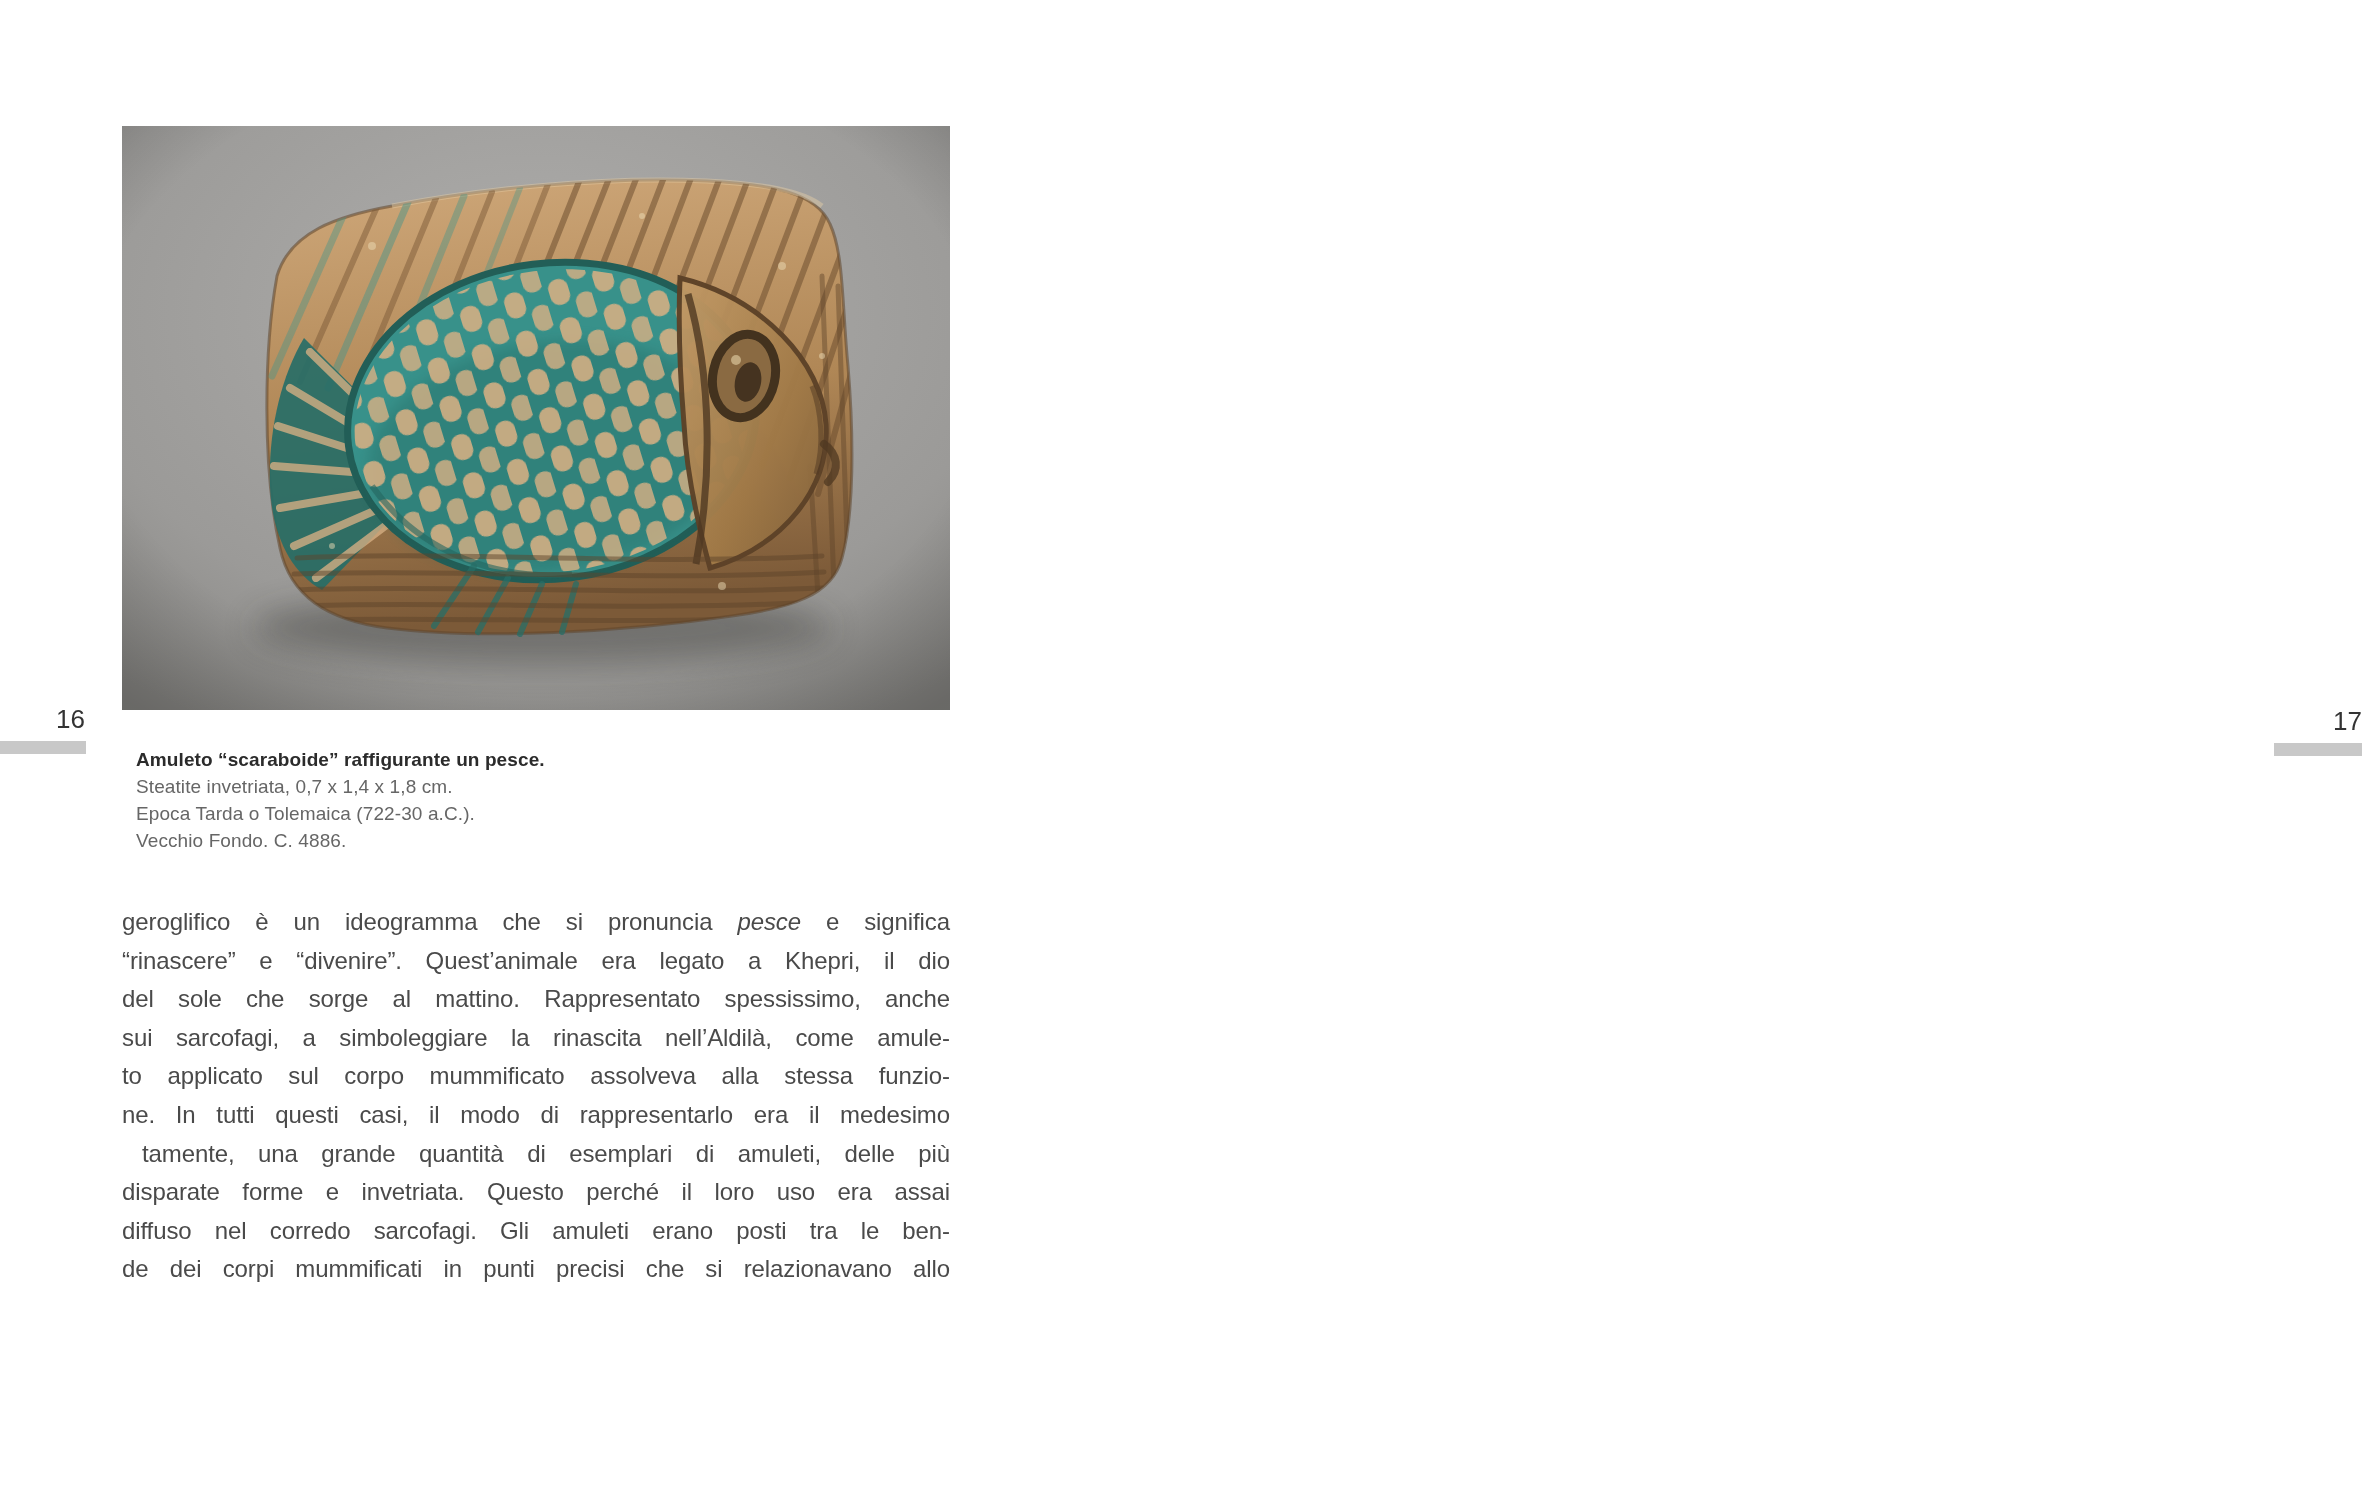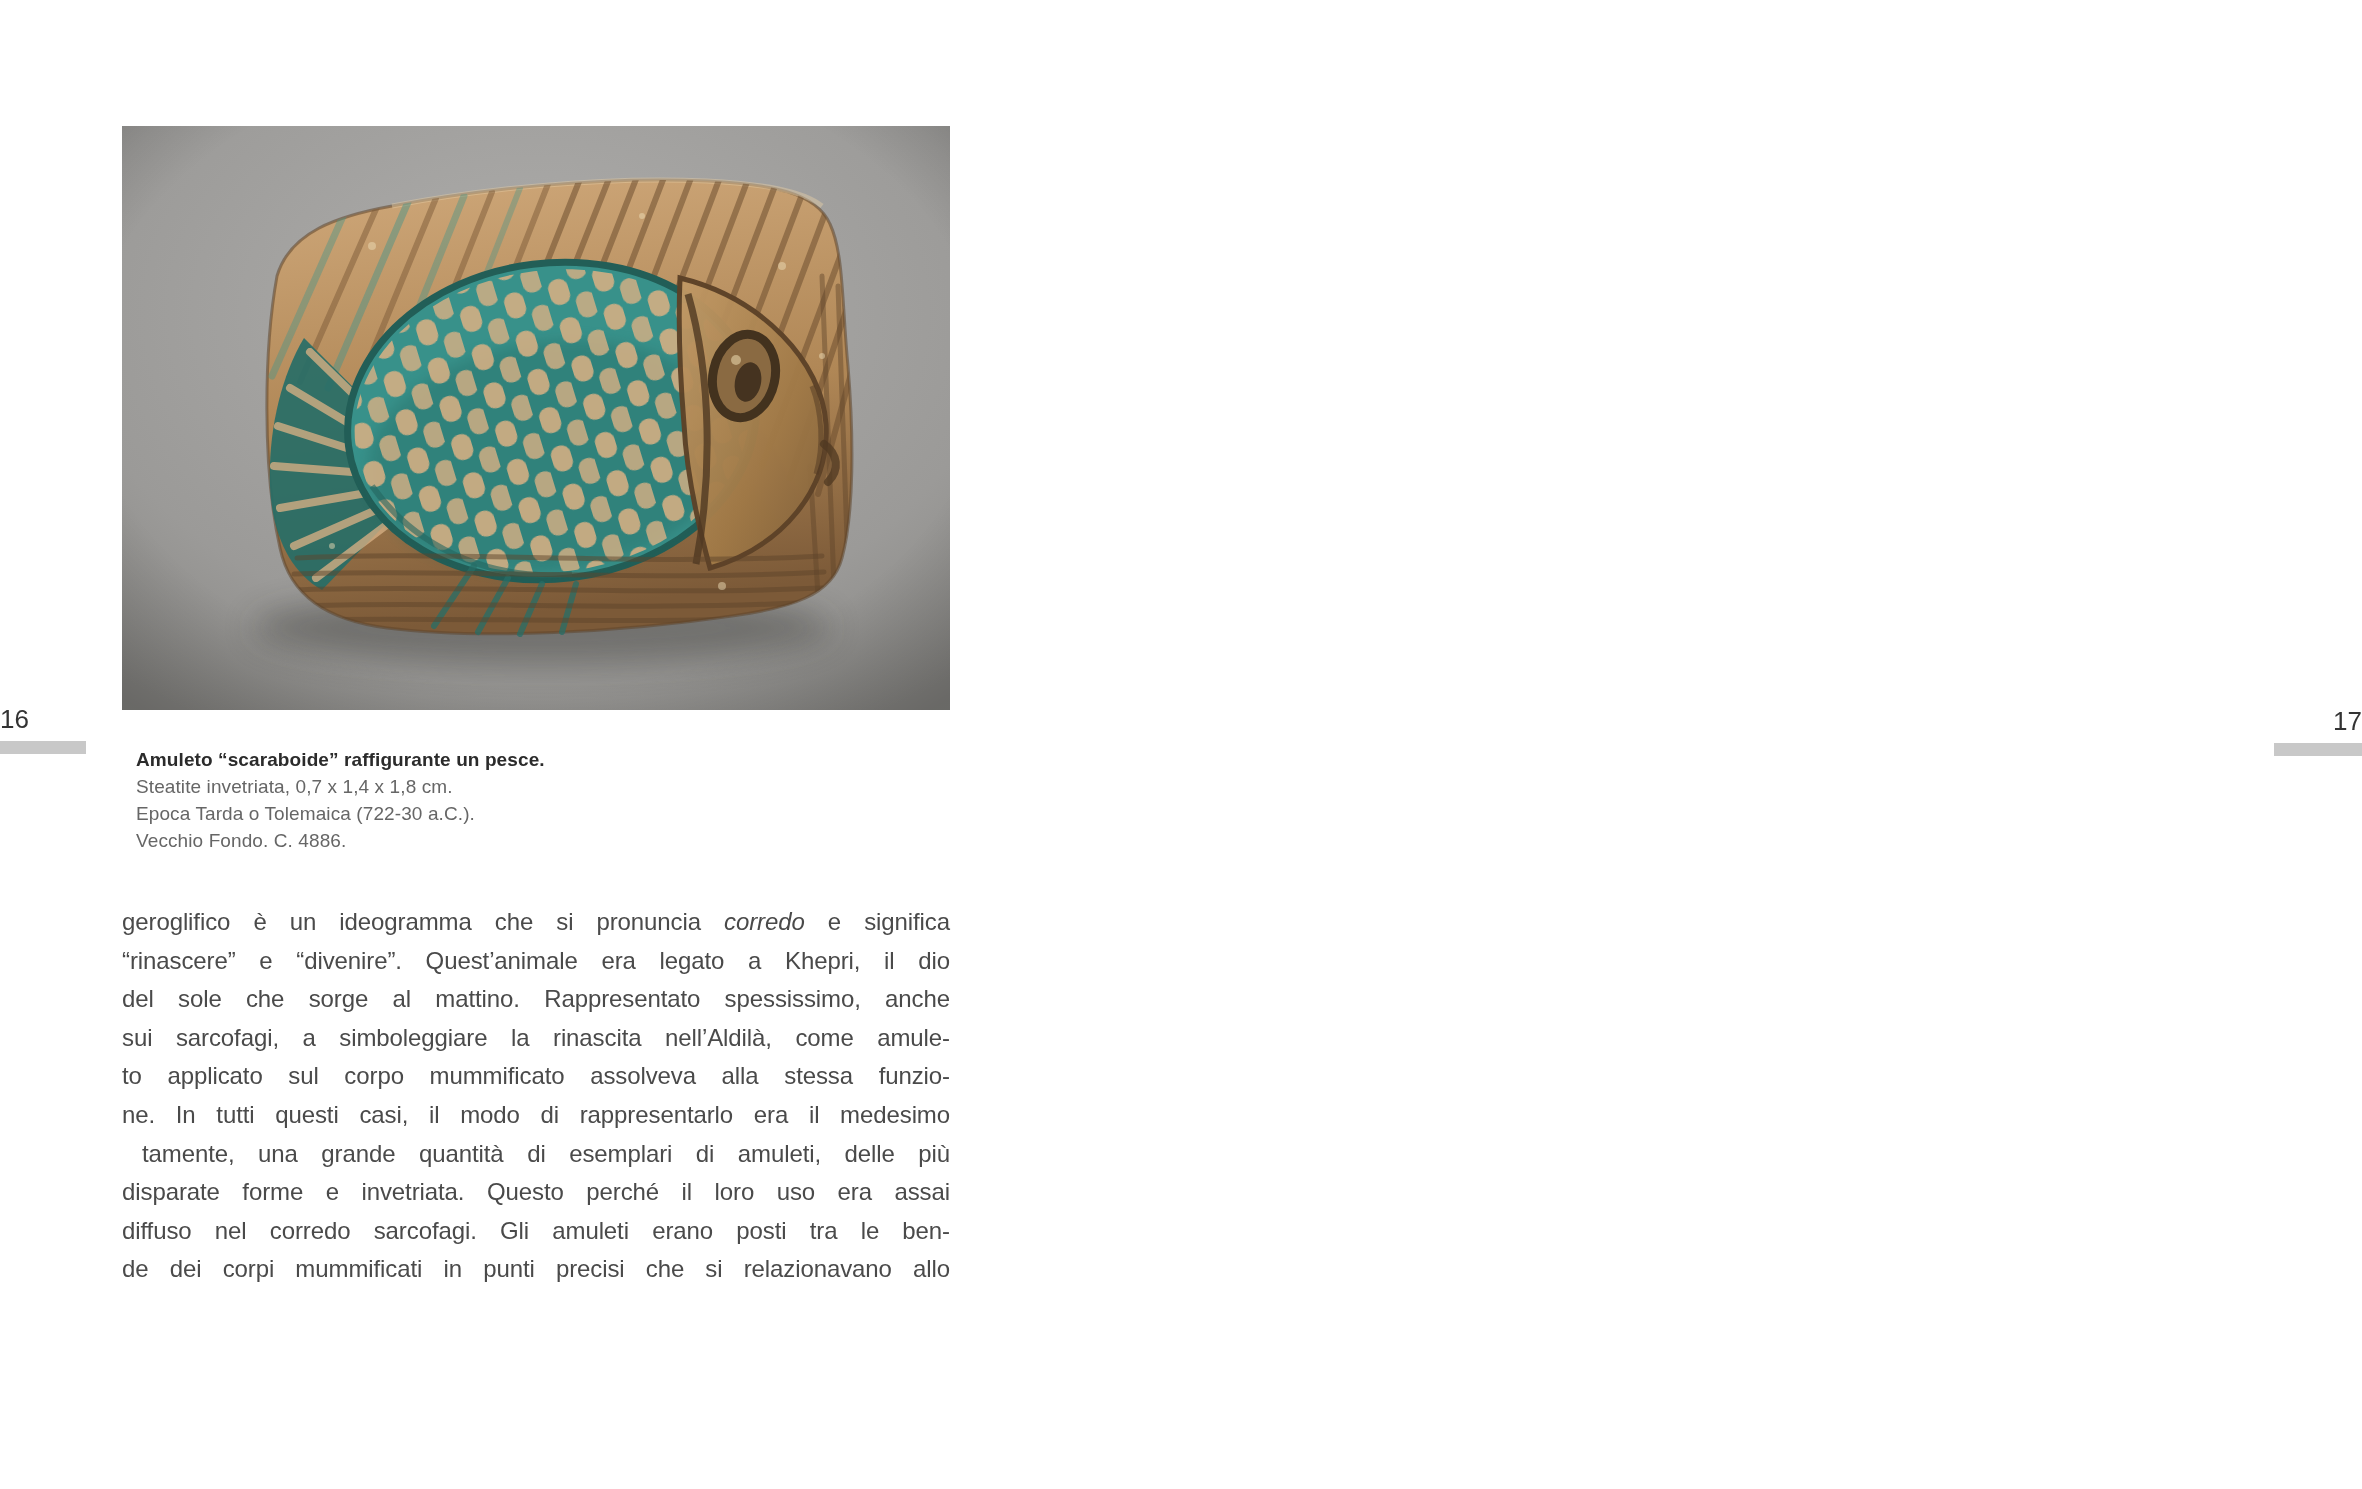--- a/index.html
+++ b/index.html
@@ -79,20 +79,21 @@
 
   .pagenum{
     position:absolute;
     font-size:26px;
     color:var(--page-number);
     line-height:30px;
   }
   .pagenum-left{
     left:0; top:704px;
     width:85px;
+    text-align:right;
   }
   .pagenum-right{
     left:2277px; top:706px;
     width:85px;
     text-align:right;
   }
   .numbar{
     position:absolute;
     height:13px;
     background:var(--bar);
@@ -266,21 +267,21 @@
 
     <figcaption class="caption">
       <div class="cap-title">Amuleto “scaraboide” raffigurante un pesce.</div>
       <div class="cap-line">Steatite invetriata, 0,7 x 1,4 x 1,8 cm.</div>
       <div class="cap-line">Epoca Tarda o Tolemaica (722-30 a.C.).</div>
       <div class="cap-line">Vecchio Fondo. C. 4886.</div>
     </figcaption>
 
     <div class="bodytext left-body">
         <div class="para">
-          <div class="tline">geroglifico è un ideogramma che si pronuncia <span class="it">corredo</span> e significa</div>
+          <div class="tline">geroglifico è un ideogramma che si pronuncia <span class="it">pesce</span> e significa</div>
           <div class="tline">“rinascere” e “divenire”. Quest’animale era legato a Khepri, il dio</div>
           <div class="tline">del sole che sorge al mattino. Rappresentato spessissimo, anche</div>
           <div class="tline">sui sarcofagi, a simboleggiare la rinascita nell’Aldilà, come amule-</div>
           <div class="tline">to applicato sul corpo mummificato assolveva alla stessa funzio-</div>
           <div class="tline">ne. In tutti questi casi, il modo di rappresentarlo era il medesimo</div>
         </div>
         <div class="para indent">
           <div class="tline">tamente, una grande quantità di esemplari di amuleti, delle più</div>
           <div class="tline">disparate forme e invetriata. Questo perché il loro uso era assai</div>
           <div class="tline">diffuso nel corredo sarcofagi. Gli amuleti erano posti tra le ben-</div>

